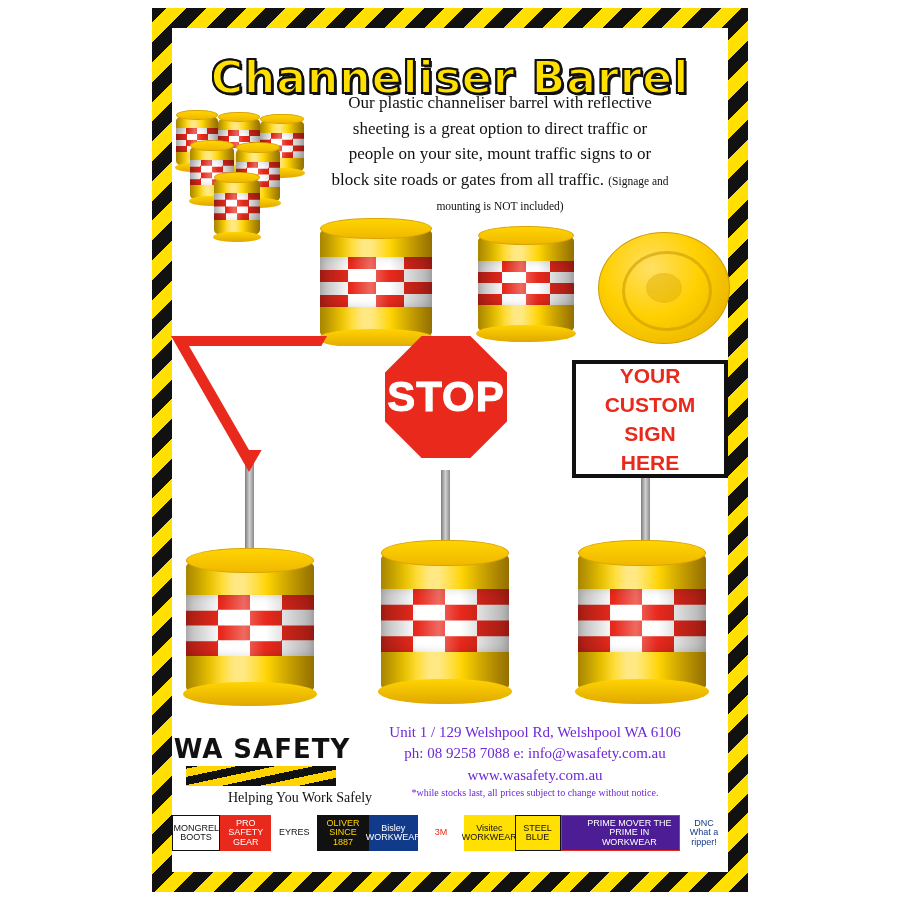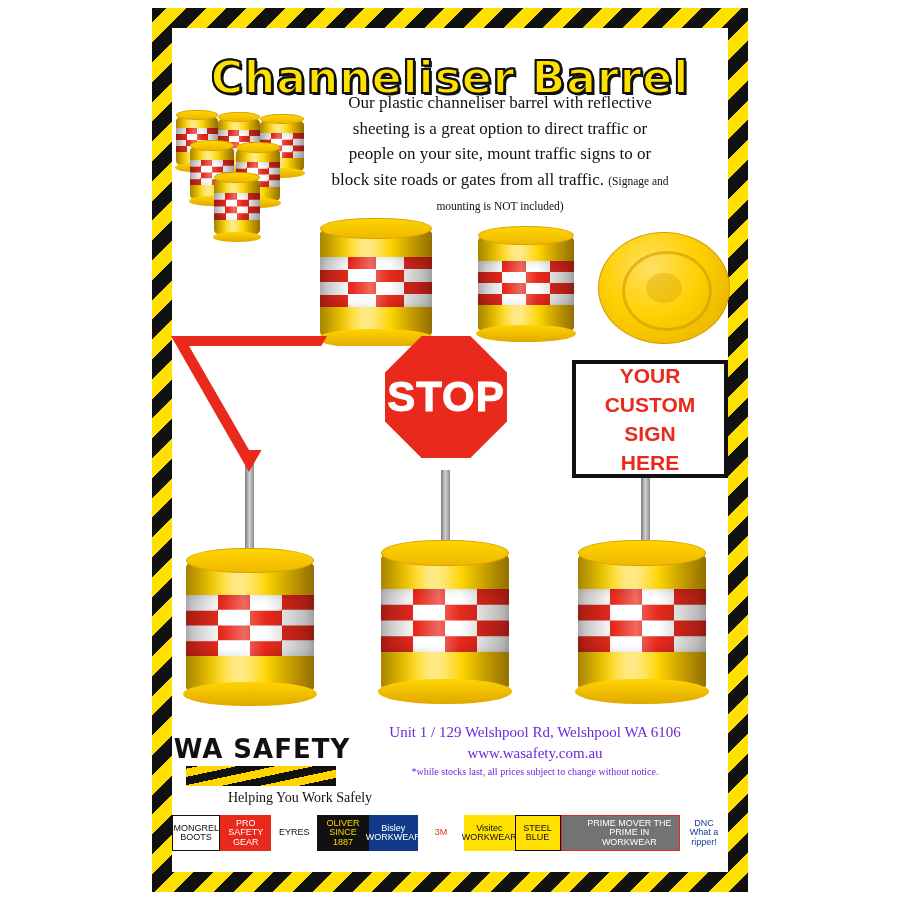--- a/index.html
+++ b/index.html
@@ -217,30 +217,31 @@
   </div>
 
   <div class="logo">
     <div class="logo-name">WA SAFETY</div>
     <div class="logo-bars"></div>
     <div class="logo-tag">Helping You Work Safely</div>
   </div>
 
   <div class="addr">
     <div>Unit 1 / 129 Welshpool Rd, Welshpool WA 6106</div>
+    <div>ph: 08 9258 7088 e: info@wasafety.com.au</div>
     <div>www.wasafety.com.au</div>
     <div class="note">*while stocks last, all prices subject to change without notice.</div>
   </div>
 
   <div class="brands" id="brand-strip">
       <div class="brand" style="background: rgb(255, 255, 255); color: rgb(17, 17, 17); border: 1px solid rgb(17, 17, 17); min-width: 46px;">MONGREL
 BOOTS</div>
       <div class="brand" style="background: rgb(232, 41, 28); color: rgb(255, 255, 255); border: 1px solid rgb(232, 41, 28); min-width: 46px;">PRO SAFETY GEAR</div>
       <div class="brand" style="background: rgb(255, 255, 255); color: rgb(17, 17, 17); border: 1px solid rgb(255, 255, 255); min-width: 46px;">EYRES</div>
       <div class="brand" style="background: rgb(17, 17, 17); color: rgb(255, 212, 0); border: 1px solid rgb(17, 17, 17); min-width: 46px;">OLIVER SINCE 1887</div>
       <div class="brand" style="background: rgb(18, 58, 138); color: rgb(255, 255, 255); border: 1px solid rgb(18, 58, 138); min-width: 46px;">Bisley WORKWEAR</div>
       <div class="brand" style="background: rgb(255, 255, 255); color: rgb(232, 41, 28); border: 1px solid rgb(255, 255, 255); min-width: 46px;">3M</div>
       <div class="brand" style="background: rgb(255, 224, 0); color: rgb(17, 17, 17); border: 1px solid rgb(255, 224, 0); min-width: 46px;">Visitec WORKWEAR</div>
       <div class="brand" style="background: rgb(255, 224, 0); color: rgb(17, 17, 17); border: 1px solid rgb(17, 17, 17); min-width: 46px;">STEEL BLUE</div>
-      <div class="brand" style="background: #737373; color: rgb(255, 255, 255); border: 1px solid rgb(232, 41, 28); min-width: 46px; padding-left: 21px;">PRIME MOVER THE PRIME IN WORKWEAR</div>
+      <div class="brand" style="background: #4c1d95; color: rgb(255, 255, 255); border: 1px solid rgb(232, 41, 28); min-width: 46px; padding-left: 21px;">PRIME MOVER THE PRIME IN WORKWEAR</div>
       <div class="brand" style="background: rgb(255, 255, 255); color: rgb(18, 58, 138); border: 1px solid rgb(255, 255, 255); min-width: 46px;">DNC What a ripper!</div>
     </div>
 </div>
 
 </body></html>

